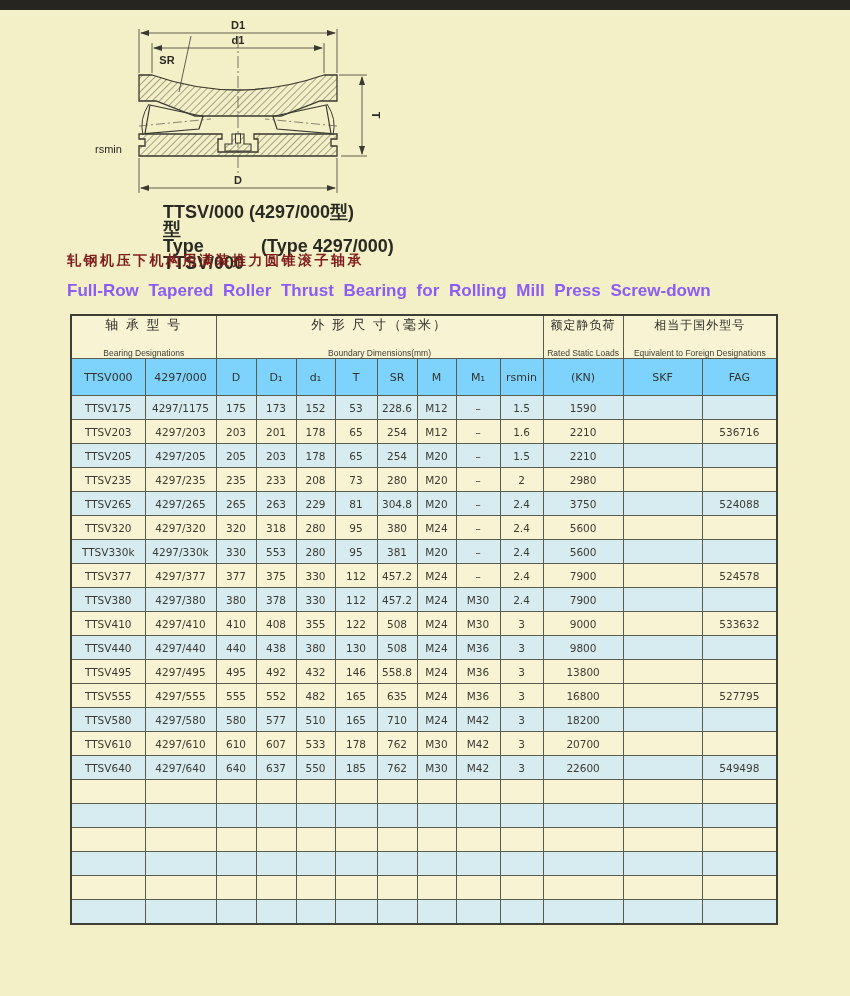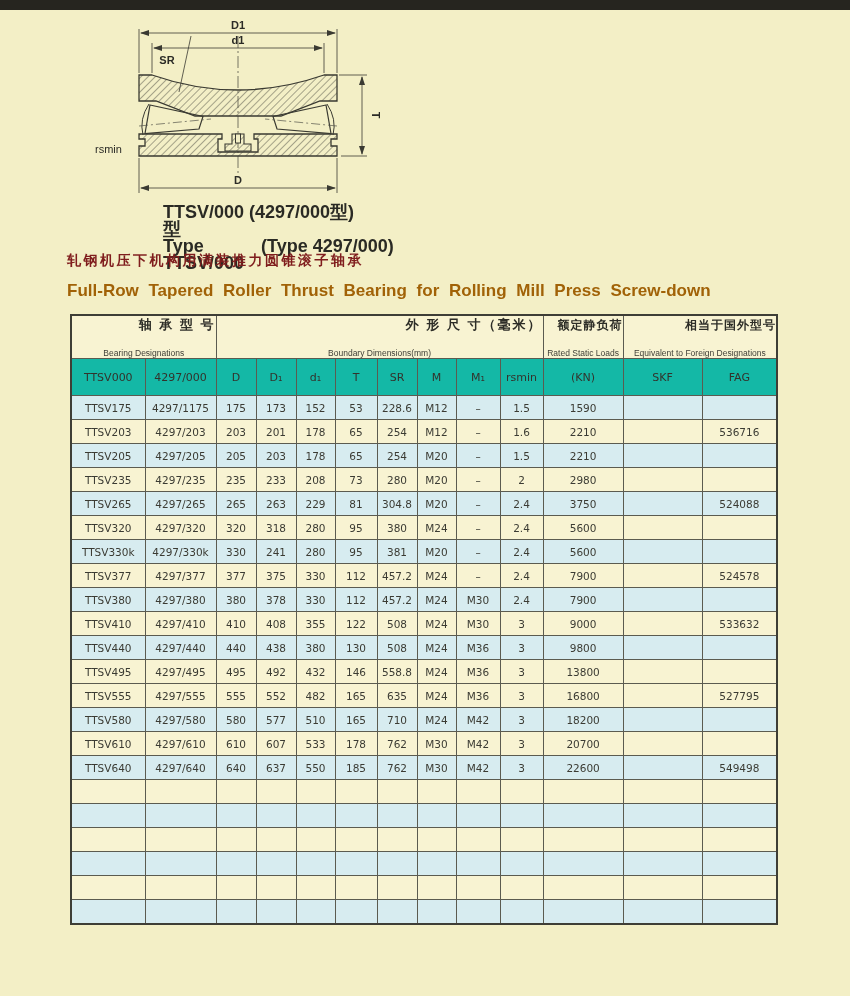--- a/index.html
+++ b/index.html
@@ -9,34 +9,34 @@
     font-family:"Liberation Sans",sans-serif;
     overflow:hidden;
   }
   .band{position:absolute;top:0;left:0;width:850px;height:10px;background:#26251f;}
   .diagram{position:absolute;left:95px;top:16px;width:300px;height:192px;}
   .caption{position:absolute;left:163px;top:204px;font-weight:bold;font-size:18px;color:#2a2a24;line-height:17px;}
   .caption .row{display:flex;}
   .caption .c1a{width:86px;}
   .caption .c1b{width:98px;}
   .title-zh{position:absolute;left:67px;top:252px;font-size:14px;font-weight:bold;letter-spacing:2.5px;color:#7f1d1d;}
-  .title-en{position:absolute;left:67px;top:281px;font-size:17px;font-weight:bold;word-spacing:5px;color:#a16207;}
+  .title-en{position:absolute;left:67px;top:281px;font-size:17px;font-weight:bold;word-spacing:5px;color:#8b5cf6;}
 
   table.spec{
     position:absolute;left:70px;top:314px;width:706px;
     border-collapse:collapse;table-layout:fixed;
     border:2px solid #3e3e36;
   }
   table.spec th, table.spec td{
     border:1px solid #5b5b50;text-align:center;vertical-align:middle;
     color:#3b3b33;overflow:hidden;white-space:nowrap;padding:0;
   }
   tr.h1 th{height:40px;background:#f8f3d2;}
-  tr.h2 th{height:36px;background:#14b8a6;font-weight:normal;font-size:11px;font-family:"DejaVu Sans",sans-serif;color:#33332c;}
-  .zh{display:block;font-size:13px;font-weight:bold;letter-spacing:2px;color:#2d2d27;text-align:right;}
+  tr.h2 th{height:36px;background:#7dd3fc;font-weight:normal;font-size:11px;font-family:"DejaVu Sans",sans-serif;color:#33332c;}
+  .zh{display:block;font-size:13px;font-weight:normal;letter-spacing:2px;color:#2d2d27;}
   .zh.sm{font-size:12px;letter-spacing:1px;}
   .en{display:block;font-size:8.5px;font-weight:normal;margin-top:14px;color:#3e3e36;letter-spacing:0;}
   tbody td{height:23px;font-size:10.5px;font-family:"DejaVu Sans",sans-serif;}
   tr.cream td{background:#f8f3d2;}
   tr.blue  td{background:#d7ecf0;}
 
   svg text{font-family:"Liberation Sans",sans-serif;fill:#2b2b26;}
   .dimtxt{font-size:11px;font-weight:bold;}
 </style>
 </head>
@@ -260,21 +260,21 @@
         <td>–</td>
         <td>2.4</td>
         <td>5600</td>
         <td></td>
         <td></td>
       </tr>
       <tr class="blue">
         <td>TTSV330k</td>
         <td>4297/330k</td>
         <td>330</td>
-        <td>241</td>
+        <td>553</td>
         <td>280</td>
         <td>95</td>
         <td>381</td>
         <td>M20</td>
         <td>–</td>
         <td>2.4</td>
         <td>5600</td>
         <td></td>
         <td></td>
       </tr>

